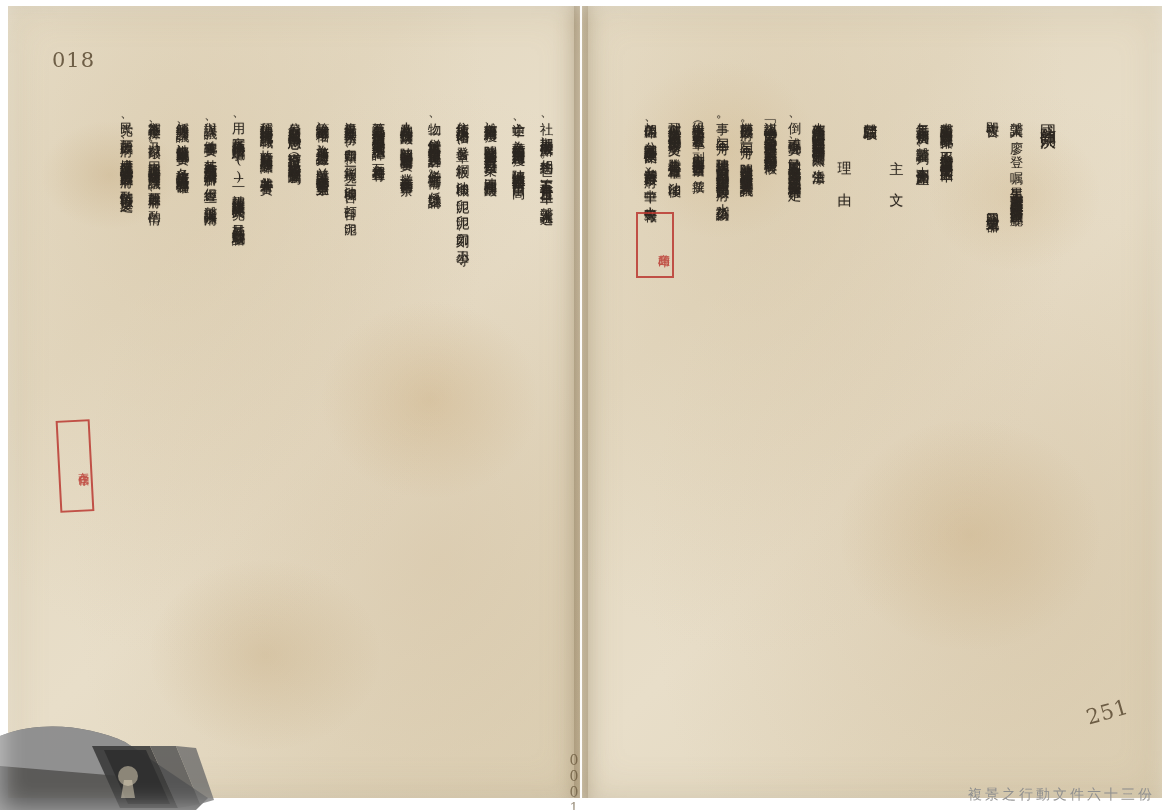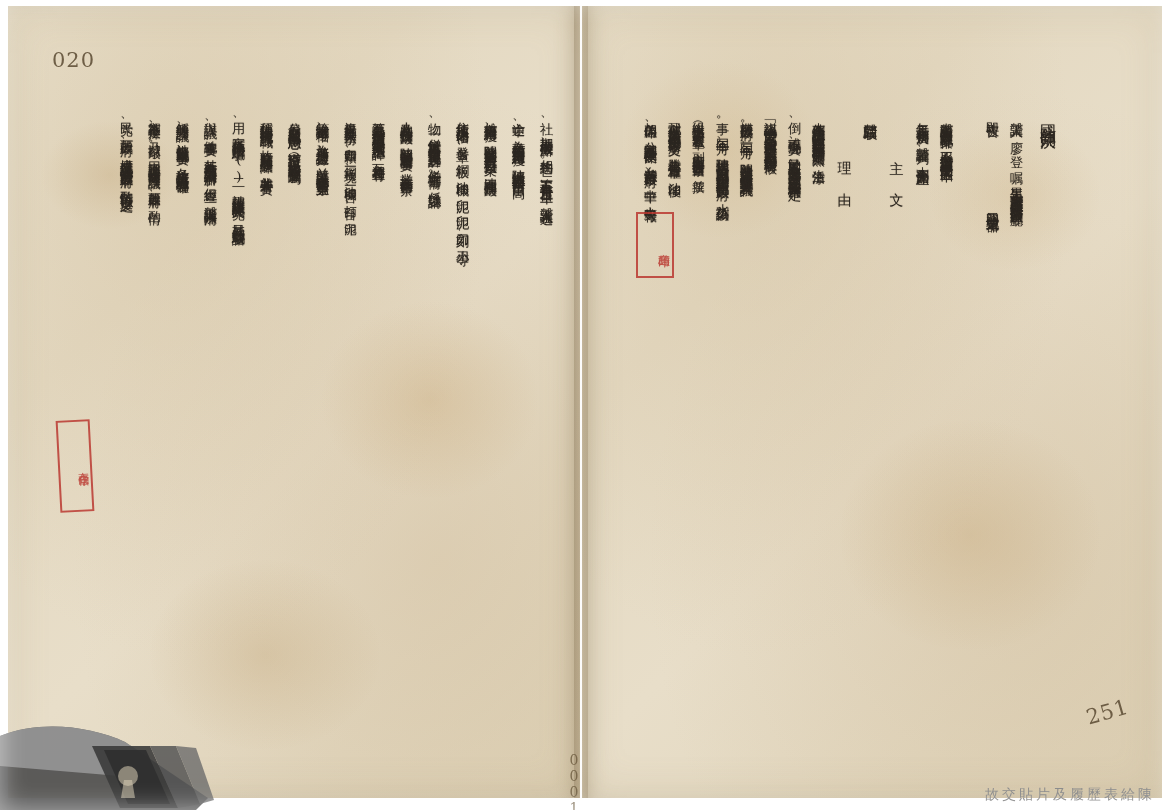--- a/index.html
+++ b/index.html
@@ -176,31 +176,31 @@
   <div class="vcol c-body" style="left:260px;top:112px;">信稱告陳清鍰能代其謀職、故交貼片及履歷表給陳、并非與若干實</div>
   <div class="vcol c-body" style="left:232px;top:112px;">用、實係為陳清鍰所騙、(二)被告陳清鍰謀組「人民党」、其目的在於騙取諸</div>
   <div class="vcol c-body" style="left:204px;top:112px;">與謀議、純非事實。其行為應不罰等語資為辯解。但經查、聲請人與陳清</div>
   <div class="vcol c-body" style="left:176px;top:112px;">鍰等共同謀議、被告發動既屬事實、各該被告所供職司亦有明確</div>
   <div class="vcol c-small" style="left:148px;top:112px;">該卻為不足採、乃以招敲。因認聲請人與陳清鍰等共同謀議、顛覆政府罪、酌情</div>
   <div class="vcol c-body" style="left:120px;top:112px;">民党、顛覆政府、應構成意謀以非法方法顛覆政府罪、酌情科以適度之</div>
 
   <div class="seal" style="left:636px;top:212px;width:30px;height:56px;">高雄印</div>
   <div class="seal square2" style="left:58px;top:420px;width:26px;height:82px;font-size:11px;">存查印信</div>
 
-  <div class="pencil-num" style="left:52px;top:48px;">020</div>
+  <div class="pencil-num" style="left:52px;top:48px;">018</div>
   <div class="pencil-num rot" style="left:1086px;top:700px;">251</div>
   <div class="foot-num" style="left:566px;top:752px;">0001</div>
 
   <svg class="artifact" viewBox="0 0 230 130" xmlns="http://www.w3.org/2000/svg">
     <path d="M0 56 C 40 40, 90 46, 125 62 L 208 118 L 196 130 L 0 130 Z" fill="#4f4f4f" opacity="0.92"></path>
     <path d="M0 56 C 40 40, 90 46, 125 62 L 150 78 L 120 96 L 0 86 Z" fill="#9a9a9a" opacity="0.85"></path>
     <path d="M92 66 L 150 66 L 178 128 L 120 128 Z" fill="#3b3b3b" opacity="0.9"></path>
     <path d="M104 70 L 146 70 L 170 124 L 128 124 Z" fill="#2f2f2f" opacity="0.9"></path>
     <circle cx="128" cy="96" r="10" fill="#d8cdb4" opacity="0.55"></circle>
     <path d="M124 100 L 132 100 L 135 118 L 121 118 Z" fill="#d8cdb4" opacity="0.55"></path>
     <path d="M150 66 L 176 66 L 200 124 L 178 128 Z" fill="#555" opacity="0.85"></path>
     <path d="M176 66 L 196 68 L 214 120 L 200 124 Z" fill="#6b6b6b" opacity="0.8"></path>
   </svg>
 
-  <div class="watermark">故交貼片及履歷表給陳</div>
+  <div class="watermark">複景之行動文件六十三份</div>
 
   <div class="edge-shadow"></div>
 </div>
 
 </body></html>

